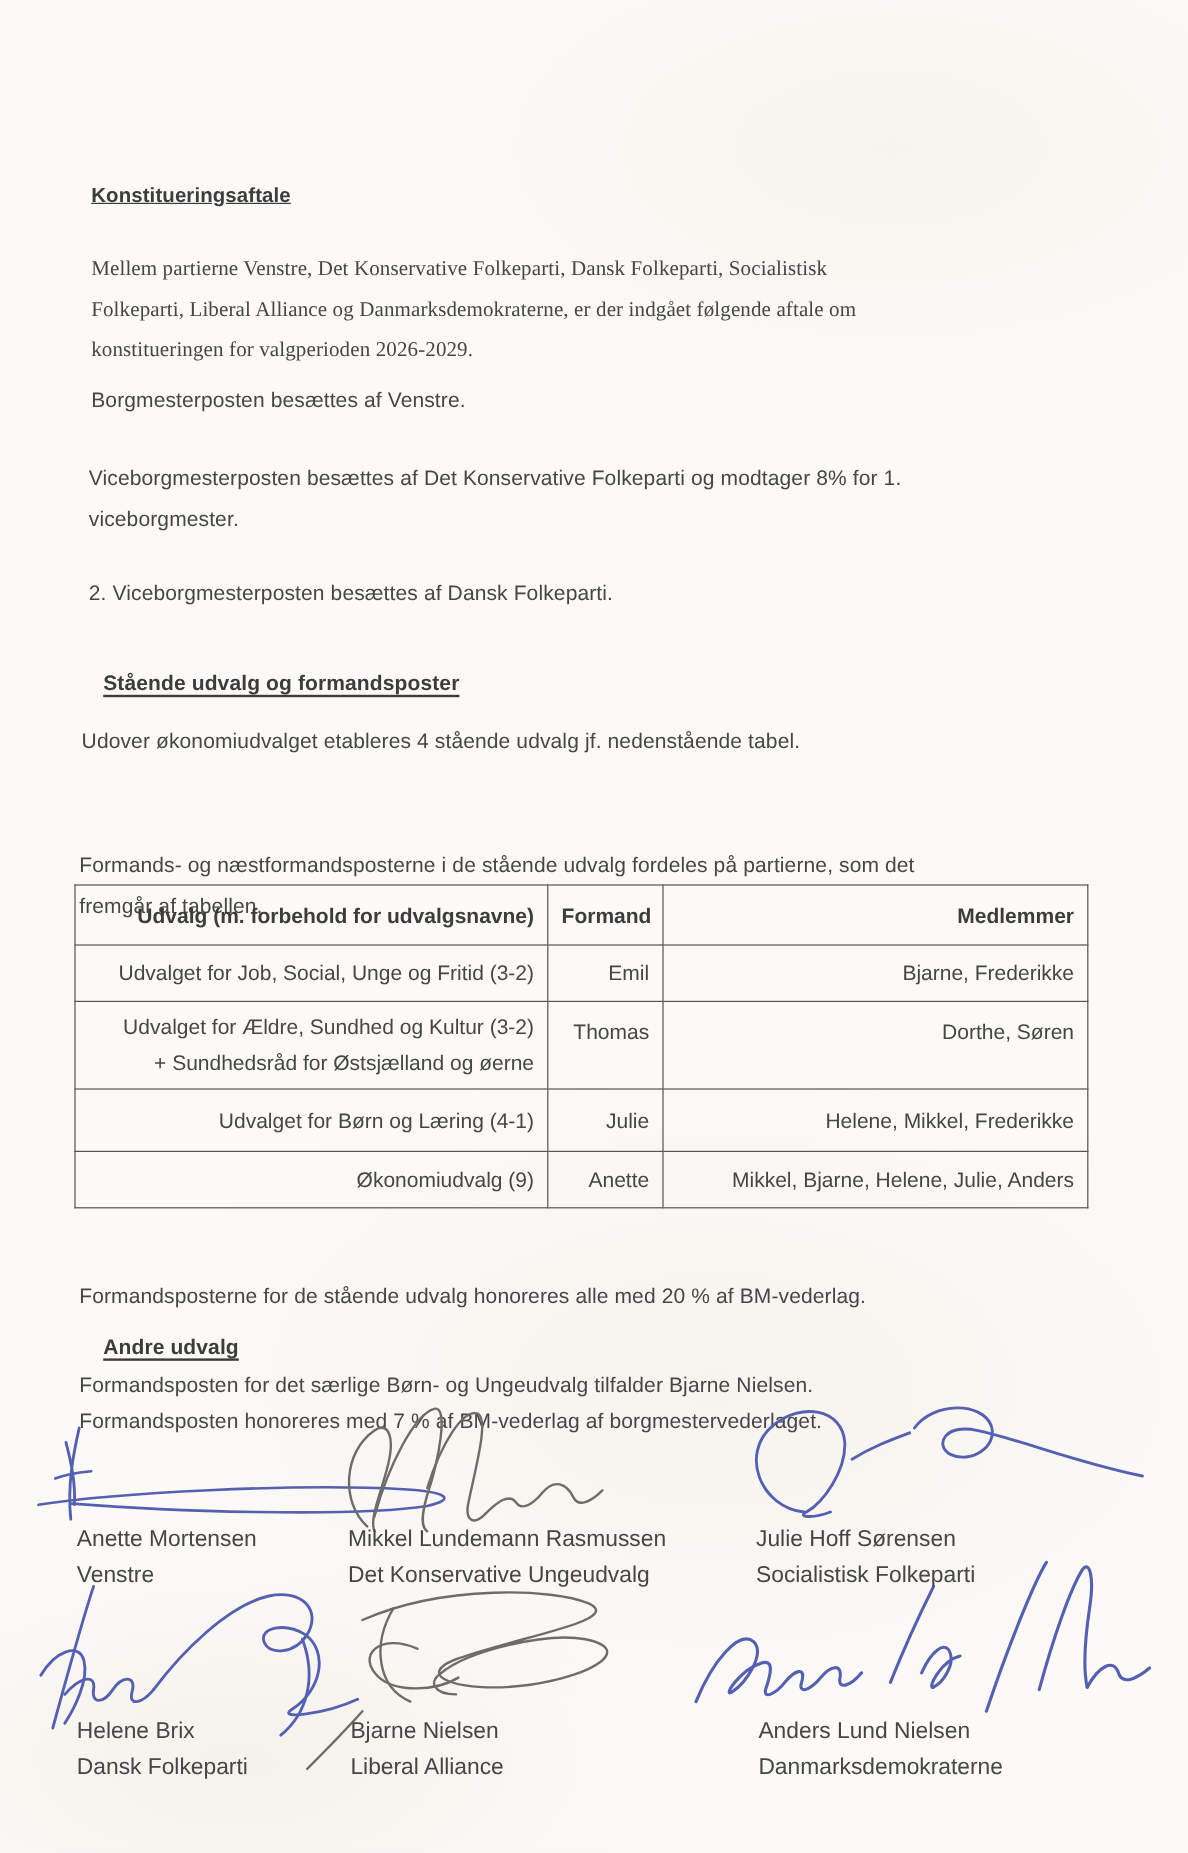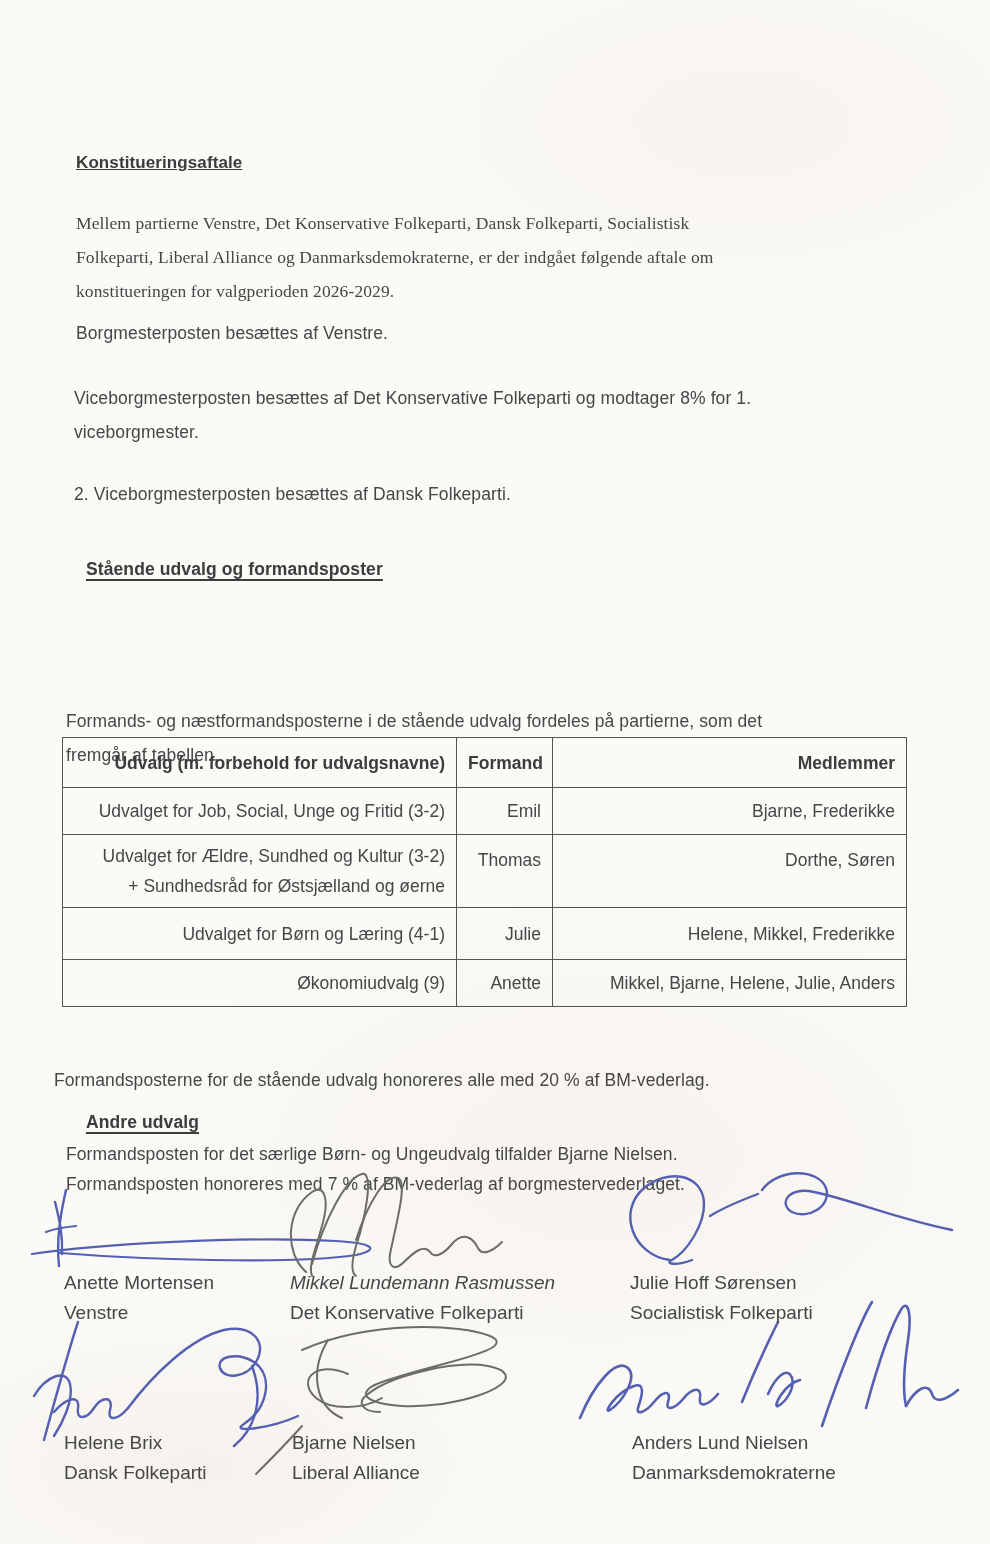--- a/index.html
+++ b/index.html
@@ -53,20 +53,21 @@
 
   <div class="blk" style="left:76px;top:316px;">Borgmesterposten besættes af Venstre.</div>
 
   <div class="blk ml" style="left:74px;top:381px;width:810px;">Viceborgmesterposten besættes af Det Konservative Folkeparti og modtager 8% for 1.
 viceborgmester.</div>
 
   <div class="blk" style="left:74px;top:477px;">2. Viceborgmesterposten besættes af Dansk Folkeparti.</div>
 
   <div class="blk bold uline" style="left:70px;top:552px;">Stående udvalg og formandsposter</div>
 
+  <div class="blk" style="left:68px;top:600px;">Udover økonomiudvalget etableres 4 stående udvalg jf. nedenstående tabel.</div>
 
   <div class="blk ml" style="left:66px;top:660px;width:820px;margin-top:44px;">Formands- og næstformandsposterne i de stående udvalg fordeles på partierne, som det
 fremgår af tabellen.</div>
 
   <table class="udvalg">
     <colgroup>
         <col class="col-udvalg">
         <col class="col-formand">
         <col>
       </colgroup>
@@ -93,21 +94,21 @@
       <td>Helene, Mikkel, Frederikke</td>
     </tr>
     <tr style="height:47px;">
       <td>Økonomiudvalg (9)</td>
       <td>Anette</td>
       <td>Mikkel, Bjarne, Helene, Julie, Anders</td>
     </tr>
   </tbody>
     </table>
 
-  <div class="blk" style="left:54px;top:1063px;text-align:right;">Formandsposterne for de stående udvalg honoreres alle med 20 % af BM-vederlag.</div>
+  <div class="blk" style="left:66px;top:1063px;text-align:right;">Formandsposterne for de stående udvalg honoreres alle med 20 % af BM-vederlag.</div>
 
   <div class="blk bold uline" style="left:70px;top:1105px;">Andre udvalg</div>
 
   <div class="blk" style="left:66px;top:1139px;line-height:30px;">Formandsposten for det særlige Børn- og Ungeudvalg tilfalder Bjarne Nielsen.</div>
 
   <div class="blk" style="left:66px;top:1169px;line-height:30px;">Formandsposten honoreres med 7 % af BM-vederlag af borgmestervederlaget.</div>
 
   <svg class="sig ink-blue" style="left:26px;top:1186px;" width="370" height="92" viewBox="0 0 370 92">
     <path stroke-width="2.4" d="M40,4 C35,26 30,52 33,80 M29,16 C33,32 37,48 36,68"></path>
     <path stroke-width="2.2" d="M20,46 C30,42 40,41 50,40"></path>
@@ -143,22 +144,22 @@
   <svg class="sig ink-blue" style="left:570px;top:1296px;" width="405" height="152" viewBox="0 0 405 152">
     <path stroke-width="2.6" d="M10,122 C24,88 46,62 58,72 C68,82 52,106 40,114 C32,119 46,96 64,90 C76,86 72,100 68,112 C66,120 76,116 84,106 C92,96 102,92 98,106 C95,115 104,114 114,102 C122,92 132,90 130,102 C128,112 138,110 148,98"></path>
     <path stroke-width="2.6" d="M172,106 C184,76 198,46 208,26 M198,98 C206,80 218,70 222,82 C225,92 216,106 208,110 C202,112 214,88 230,84"></path>
     <path stroke-width="2.6" d="M252,130 C270,76 292,22 302,6 M296,112 C308,68 322,28 332,12 C338,4 342,18 338,44 C335,64 332,92 336,110"></path>
     <path stroke-width="2.6" d="M336,110 C346,92 358,86 362,98 C365,108 376,104 388,94"></path>
   </svg>
 
   <div class="sig-label" style="left:64px;top:1268px;">Anette Mortensen</div>
   <div class="sig-label" style="left:64px;top:1298px;">Venstre</div>
 
-  <div class="sig-label" style="left:290px;top:1268px;font-style:italic;">Mikkel Lundemann Rasmussen</div>
-  <div class="sig-label" style="left:290px;top:1298px;">Det Konservative Folkeparti</div>
+  <div class="sig-label" style="left:290px;top:1268px;">Mikkel Lundemann Rasmussen</div>
+  <div class="sig-label" style="left:290px;top:1298px;">Det Konservative Ungeudvalg</div>
 
   <div class="sig-label" style="left:630px;top:1268px;">Julie Hoff Sørensen</div>
   <div class="sig-label" style="left:630px;top:1298px;">Socialistisk Folkeparti</div>
 
   <div class="sig-label" style="left:64px;top:1428px;">Helene Brix</div>
   <div class="sig-label" style="left:64px;top:1458px;">Dansk Folkeparti</div>
 
   <div class="sig-label" style="left:292px;top:1428px;">Bjarne Nielsen</div>
   <div class="sig-label" style="left:292px;top:1458px;">Liberal Alliance</div>
 

